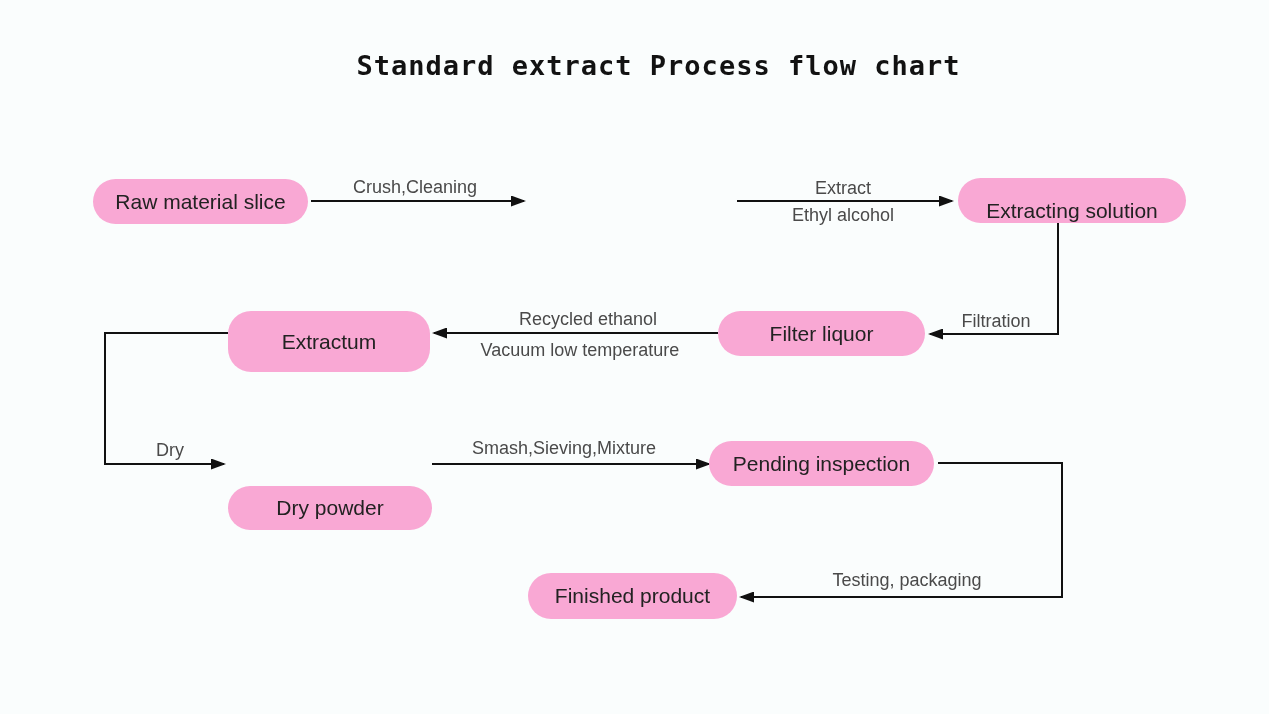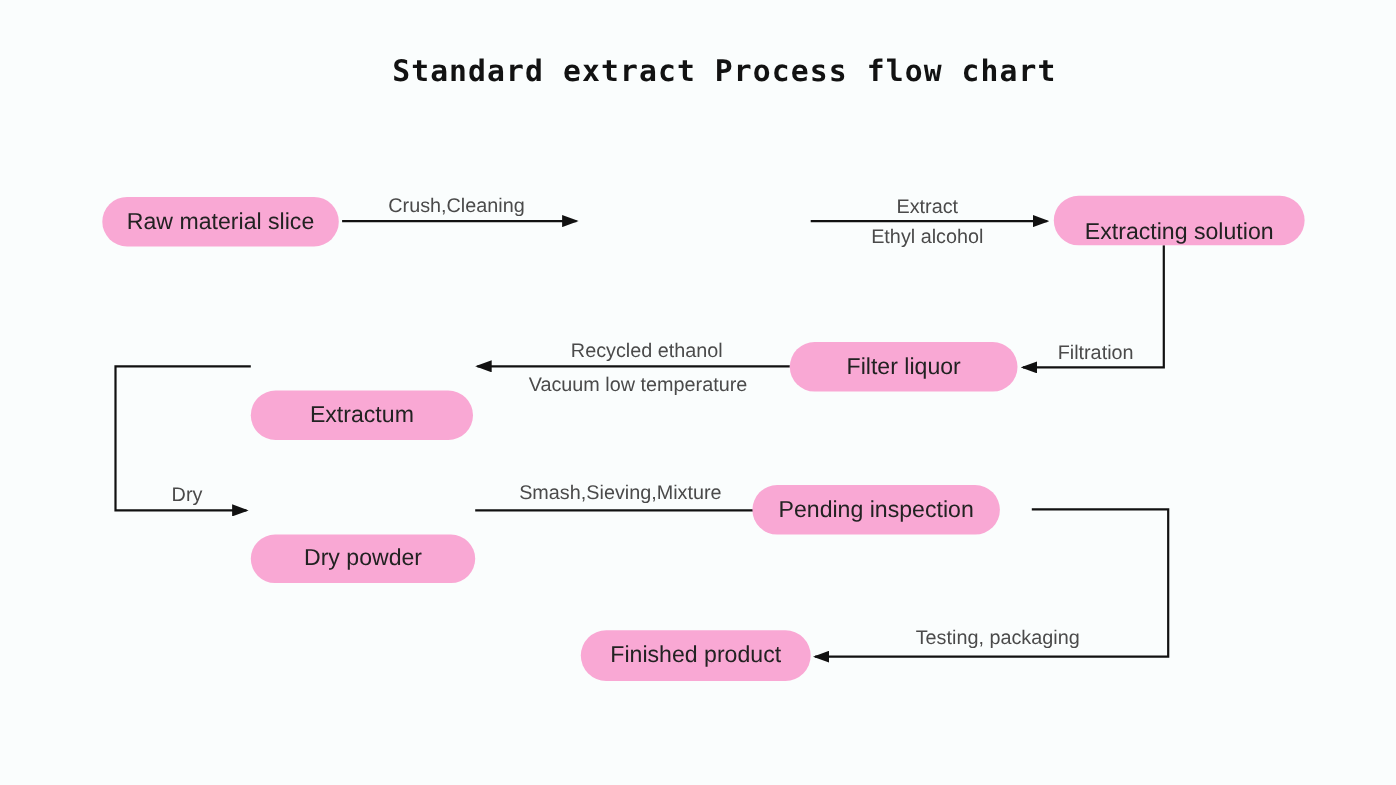--- a/index.html
+++ b/index.html
@@ -51,24 +51,24 @@
   }
   #edges {
     position: absolute;
     top: 0; left: 0;
     z-index: 1;
   }
   
   #n-raw        { left:  93px; top: 179px; width: 215px; height: 45px; }
   #n-batch      { left: 530px; top: 178px; width: 205px; height: 45px; }
   #n-extsol     { left: 958px; top: 178px; width: 228px; height: 45px; align-items: flex-end; }
-  #n-extractum  { left: 228px; top: 311px; width: 202px; height: 45px; margin-top: 44px; }
+  #n-extractum  { left: 228px; top: 311px; width: 202px; height: 61px; }
   #n-filter     { left: 718px; top: 311px; width: 207px; height: 45px; }
   #n-drypowder  { left: 228px; top: 442px; width: 204px; height: 44px; margin-top: 44px; }
-  #n-pending    { left: 684px; top: 441px; width: 225px; height: 45px; }
+  #n-pending    { left: 709px; top: 441px; width: 225px; height: 45px; }
   #n-finished   { left: 528px; top: 573px; width: 209px; height: 46px; }
   
   #l-crush   { left: 415px; top: 187px; }
   #l-extract { left: 843px; top: 188px; }
   #l-ethyl   { left: 843px; top: 215px; }
   #l-filtr   { left: 996px; top: 321px; }
   #l-recyc   { left: 588px; top: 319px; }
   #l-vacuum  { left: 580px; top: 350px; }
   #l-dry     { left: 170px; top: 450px; }
   #l-smash   { left: 564px; top: 448px; }

